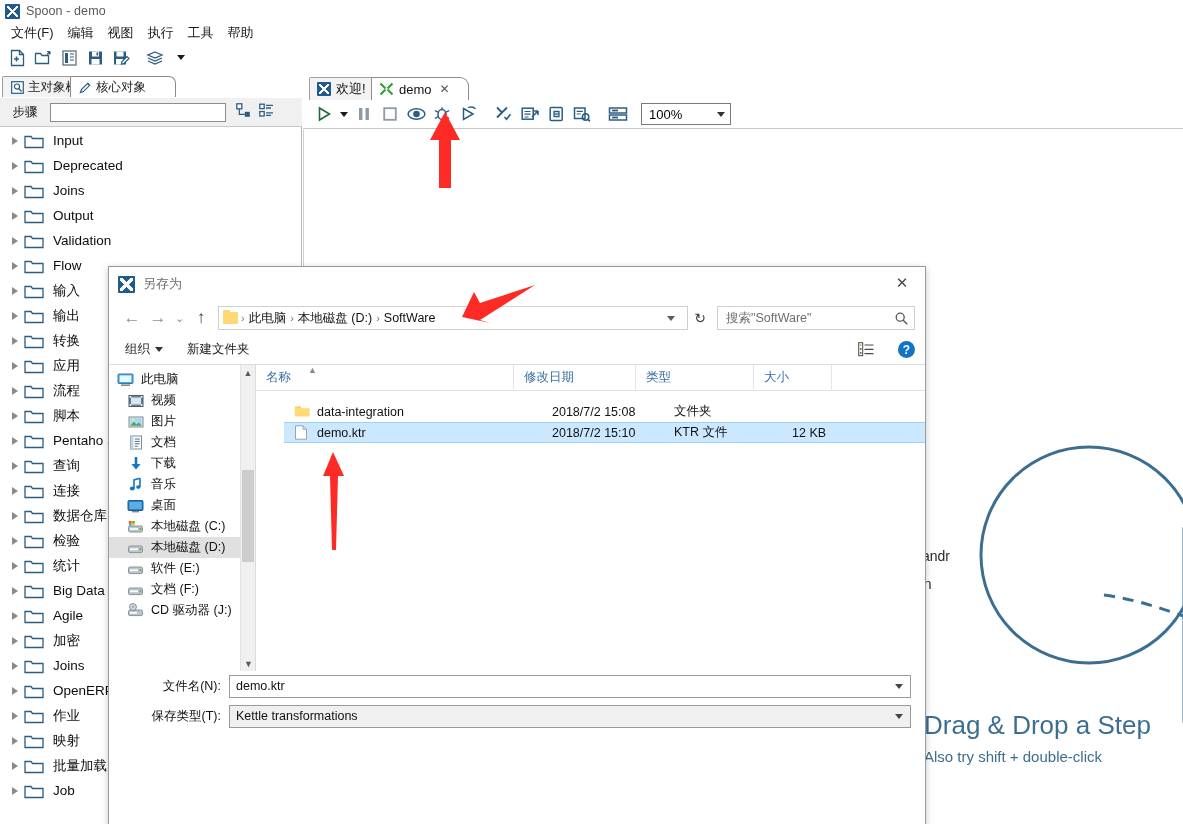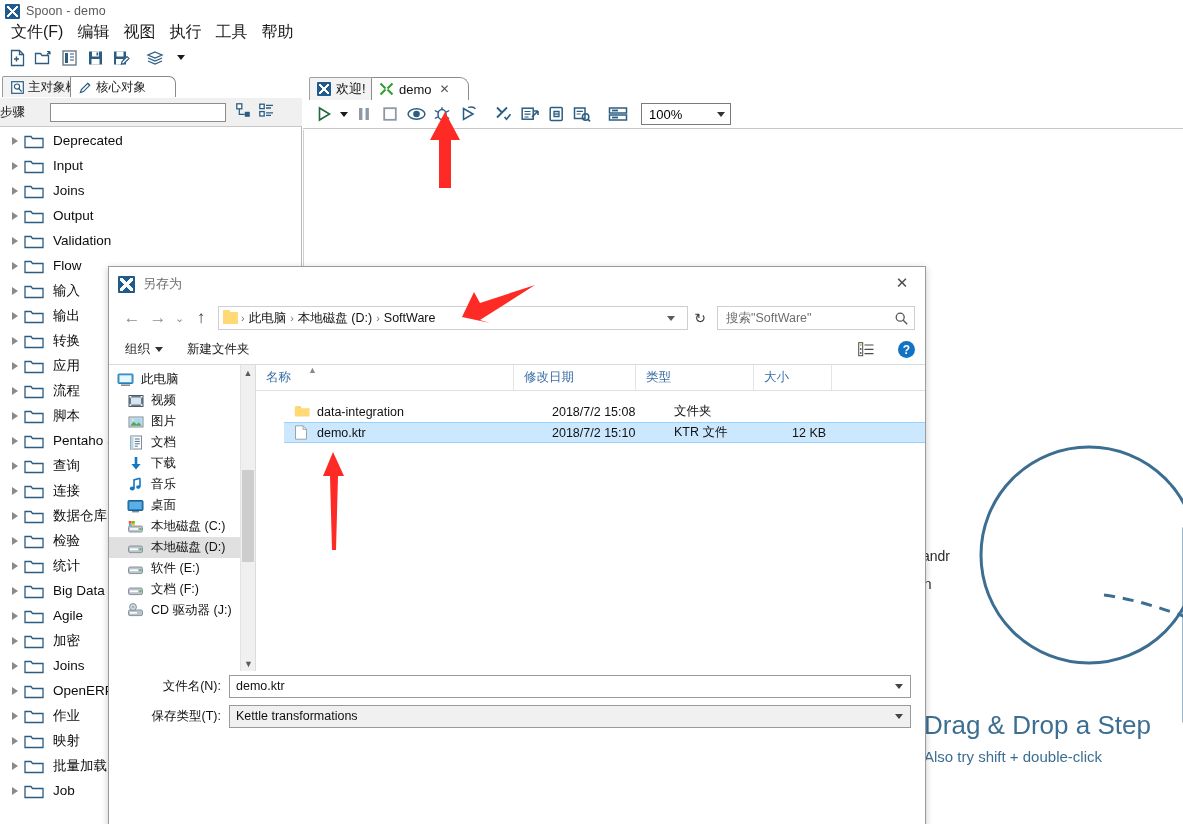--- a/index.html
+++ b/index.html
@@ -16,36 +16,36 @@
   .titlebar{position:absolute;left:0;top:0;width:1183px;height:22px;background:#ffffff;display:flex;align-items:center;}
   .app-icon{width:15px;height:15px;margin-left:5px;margin-right:6px;background:#1f5b8f;border-radius:1px;position:relative;flex:none;}
   .app-icon:before{content:"";position:absolute;left:2px;top:2px;width:11px;height:11px;
      background:
        linear-gradient(45deg,transparent 42%,#fff 42%,#fff 58%,transparent 58%),
        linear-gradient(-45deg,transparent 42%,#fff 42%,#fff 58%,transparent 58%);}
   .title-text{font-size:12.5px;color:#5a5a5a;letter-spacing:.1px;}
 
   
   .menubar{position:absolute;left:0;top:22px;width:1183px;height:21px;background:#ffffff;display:flex;align-items:center;padding-left:4px;box-sizing:border-box;}
-  .menu-item{font-size:16px;color:#1a1a1a;padding:2px 7px;cursor:default;white-space:nowrap;}
+  .menu-item{font-size:13px;color:#1a1a1a;padding:2px 7px;cursor:default;white-space:nowrap;}
 
   
   .maintoolbar{position:absolute;left:0;top:44px;width:1183px;height:27px;background:#ffffff;display:flex;align-items:center;padding-left:4px;box-sizing:border-box;}
   .tb-btn{width:26px;height:24px;display:flex;align-items:center;justify-content:center;cursor:default;}
   .tb-sep{width:8px;}
   .caret-dn{width:0;height:0;border-left:4px solid transparent;border-right:4px solid transparent;border-top:5px solid #1a1a1a;}
 
   
   .leftpanel{position:absolute;left:0;top:74px;width:302px;height:750px;background:#ffffff;border-right:1px solid #b9b9b9;box-sizing:border-box;}
   .tabstrip{position:absolute;left:0;top:0;width:302px;height:24px;border-bottom:1px solid #b5b5b5;background:#ffffff;}
   .ltab{position:absolute;top:2px;height:21px;display:flex;align-items:center;gap:4px;padding:0 8px;box-sizing:border-box;font-size:12.5px;color:#1a1a1a;
         border:1px solid #9a9a9a;border-bottom:none;border-radius:2px 7px 0 0;background:#f3f3f3;}
   .ltab.active{background:#ffffff;border-color:#8a8a8a;z-index:3;}
   .filterbar{position:absolute;left:0;top:24px;width:302px;height:29px;background:#f0f0f0;border-bottom:1px solid #c9c9c9;display:flex;align-items:center;box-sizing:border-box;}
-  .filter-label{width:50px;font-size:12.5px;color:#111;}
+  .filter-label{width:50px;text-align:center;font-size:12.5px;color:#111;}
   .filter-input{width:176px;height:19px;border:1px solid #8c8c8c;background:#fff;box-sizing:border-box;font-size:12px;padding:0 3px;outline:none;font-family:inherit;}
   .filter-icons{display:flex;align-items:center;gap:8px;margin-left:10px;}
 
   .tree{position:absolute;left:0;top:54px;width:301px;bottom:0;overflow:hidden;background:#fff;}
   .tree-row{height:25px;display:flex;align-items:center;box-sizing:border-box;padding-left:6px;}
   .tw{width:18px;display:flex;align-items:center;justify-content:center;flex:none;}
   .chev{width:0;height:0;border-top:4.5px solid transparent;border-bottom:4.5px solid transparent;border-left:6px solid #8a8a8a;}
   .fld{width:20px;height:16px;flex:none;margin-right:9px;position:relative;}
   .fld svg{display:block;}
   .tree-label{font-size:13.5px;color:#0c0c0c;white-space:nowrap;}
@@ -250,32 +250,32 @@
 
     <div class="tree-row">
           <span class="tw">
             <span class="chev"></span>
           </span>
           <span class="fld">
             <svg width="20" height="16" viewBox="0 0 20 16">
               <path d="M1 3.5h6l1.5 2H19v9H1z" fill="#ffffff" stroke="#2b5d82" stroke-width="1.3"></path>
             </svg>
           </span>
+          <span class="tree-label">Input</span>
+        </div>
+        <div class="tree-row">
+          <span class="tw">
+            <span class="chev"></span>
+          </span>
+          <span class="fld">
+            <svg width="20" height="16" viewBox="0 0 20 16">
+              <path d="M1 3.5h6l1.5 2H19v9H1z" fill="#ffffff" stroke="#2b5d82" stroke-width="1.3"></path>
+            </svg>
+          </span>
           <span class="tree-label">Deprecated</span>
-        </div>
-        <div class="tree-row">
-          <span class="tw">
-            <span class="chev"></span>
-          </span>
-          <span class="fld">
-            <svg width="20" height="16" viewBox="0 0 20 16">
-              <path d="M1 3.5h6l1.5 2H19v9H1z" fill="#ffffff" stroke="#2b5d82" stroke-width="1.3"></path>
-            </svg>
-          </span>
-          <span class="tree-label">Input</span>
         </div>
         <div class="tree-row">
           <span class="tw">
             <span class="chev"></span>
           </span>
           <span class="fld">
             <svg width="20" height="16" viewBox="0 0 20 16">
               <path d="M1 3.5h6l1.5 2H19v9H1z" fill="#ffffff" stroke="#2b5d82" stroke-width="1.3"></path>
             </svg>
           </span>

